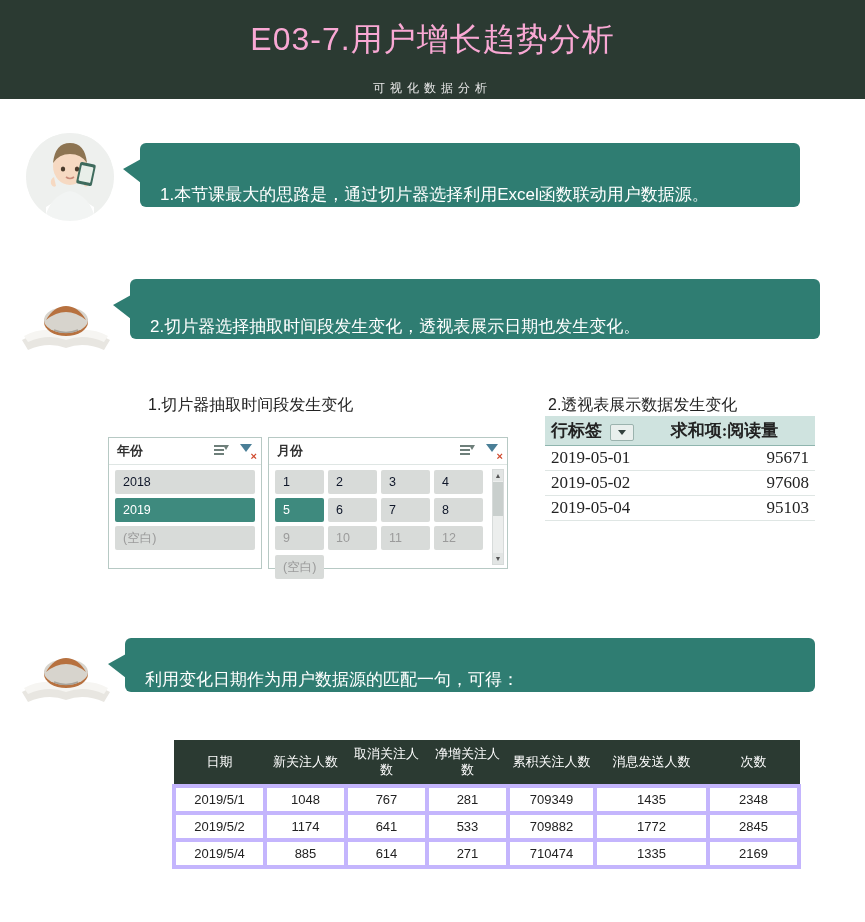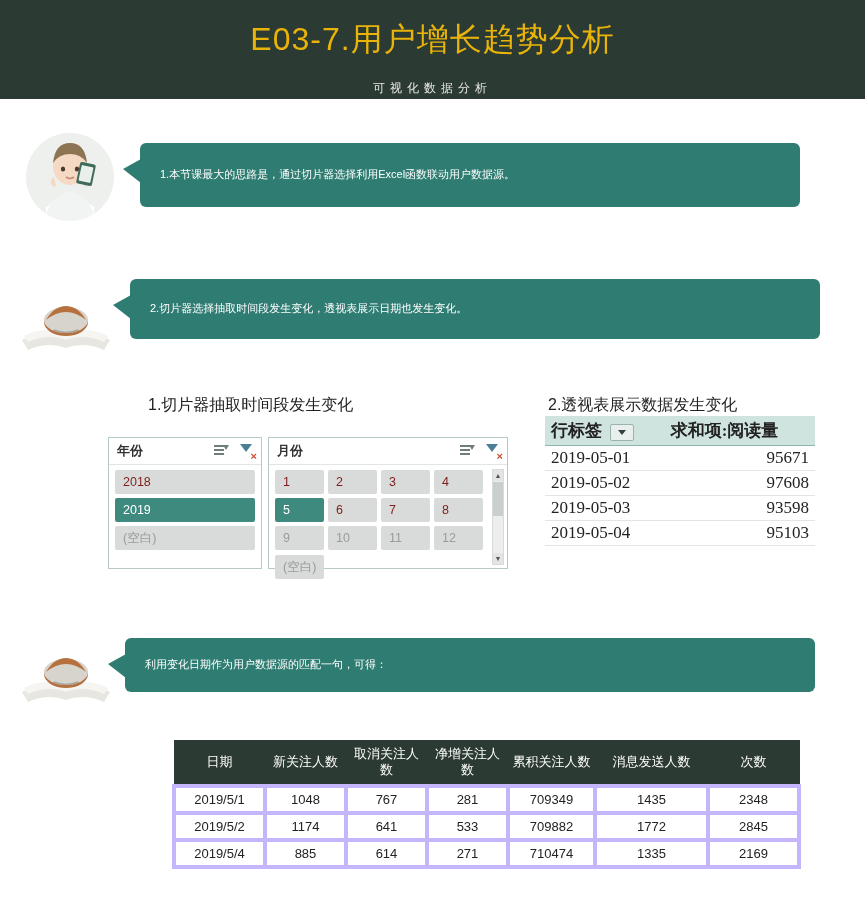--- a/index.html
+++ b/index.html
@@ -22,21 +22,21 @@
     left: 0; top: 0;
     width: 865px;
     height: 99px;
     background: #2b3a32;
   }
   .header-title {
     position: absolute;
     left: 0; top: 18px;
     width: 865px;
     text-align: center;
-    color: #eab308;
+    color: #f9a8d4;
     font-size: 32px;
     letter-spacing: 1px;
     font-family: "Liberation Sans", sans-serif;
   }
   .header-sub {
     position: absolute;
     left: 0; top: 80px;
     width: 865px;
     text-align: center;
     color: #e8e8e8;
@@ -44,23 +44,23 @@
     letter-spacing: 5px;
   }
 
   
   .bubble {
     position: absolute;
     background: #2f7d72;
     color: #ffffff;
     border-radius: 6px;
     display: flex;
-    align-items: center;
+    align-items: flex-end;
     padding: 0 20px;
-    font-size: 11px;
+    font-size: 17px;
     box-sizing: border-box;
     line-height: 1.4;
   }
   .bubble::before {
     content: "";
     position: absolute;
     left: -17px;
     top: 16px;
     width: 0; height: 0;
     border-top: 10px solid transparent;
@@ -169,21 +169,21 @@
     position: relative;
     padding: 5px 6px;
     box-sizing: border-box;
     height: calc(100% - 26px);
   }
 
   .chip {
     height: 24px;
     line-height: 24px;
     font-size: 12.5px;
-    color: #7f1d1d;
+    color: #0f172a;
     background: #d8dbd9;
     border-radius: 2px;
     padding-left: 8px;
     box-sizing: border-box;
     margin-bottom: 4px;
   }
   .chip.selected {
     background: #3e8a7e;
     color: #ffffff;
   }
@@ -415,24 +415,20 @@
       </tr>
     </thead>
     <tbody>
       <tr>
         <td>2019-05-01</td>
         <td class="num">95671</td>
       </tr>
       <tr>
         <td>2019-05-02</td>
         <td class="num">97608</td>
-      </tr>
-      <tr>
-        <td>2019-05-03</td>
-        <td class="num">93598</td>
       </tr>
       <tr>
         <td>2019-05-04</td>
         <td class="num">95103</td>
       </tr>
     </tbody>
   </table>
 </div>
 
 <div class="avatar" id="avatar-3">

